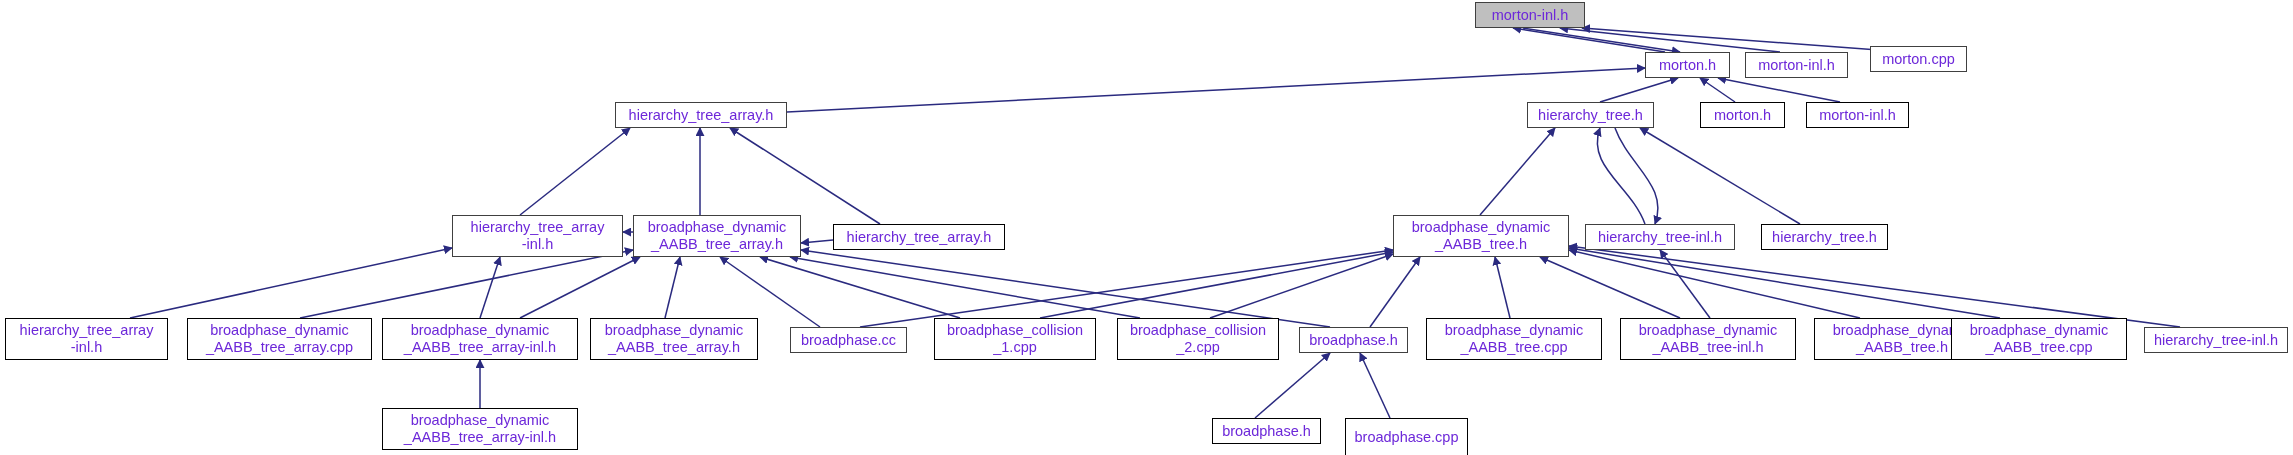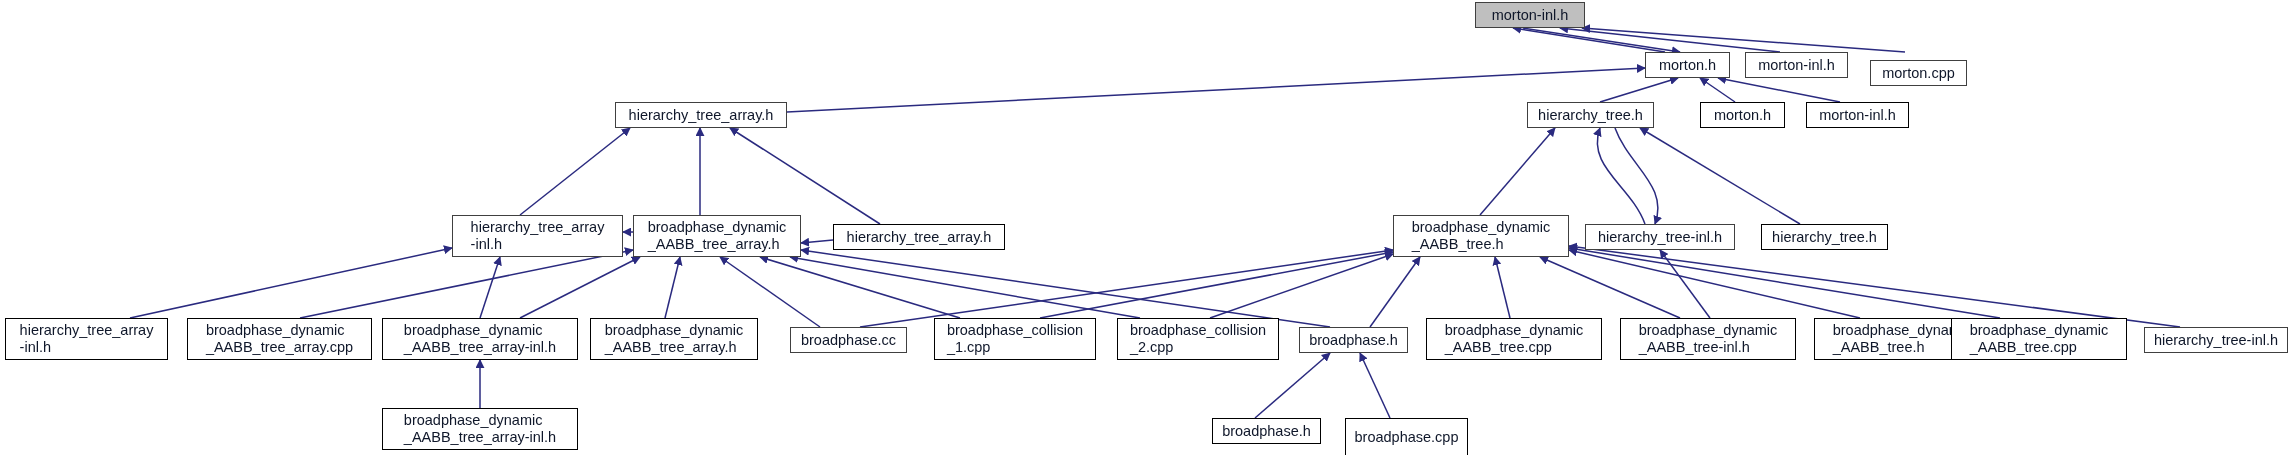--- a/index.html
+++ b/index.html
@@ -23,23 +23,24 @@
     width: 2293px;
     height: 455px;
     pointer-events: none;
   }
   .node {
     position: absolute;
     box-sizing: border-box;
     display: flex;
     align-items: center;
     justify-content: center;
+    text-align: center;
     background: #ffffff;
     border: 1px solid #000000;
-    color: #0f172a;
+    color: #6d28d9;
     font-size: 14.5px;
     line-height: 17px;
     letter-spacing: 0px;
     white-space: pre-line;
     cursor: pointer;
     z-index: 2;
   }
   .node.thick {
     border: 1.6px solid #404040;
   }
@@ -95,21 +96,21 @@
       <path d="M 2000 318 L 1569 248" stroke="#2a2a7f" stroke-width="1.5" fill="none" marker-end="url(#ah)"></path>
       <path d="M 2180 327 L 1569 246" stroke="#2a2a7f" stroke-width="1.5" fill="none" marker-end="url(#ah)"></path>
       <path d="M 480 408 L 480 360" stroke="#2a2a7f" stroke-width="1.5" fill="none" marker-end="url(#ah)"></path>
       <path d="M 1255 418 L 1330 353" stroke="#2a2a7f" stroke-width="1.5" fill="none" marker-end="url(#ah)"></path>
       <path d="M 1390 418 L 1360 353" stroke="#2a2a7f" stroke-width="1.5" fill="none" marker-end="url(#ah)"></path>
     </svg>
   <div id="nodes">
       <div class="node current" style="left: 1475px; top: 2px; width: 110px; height: 26px;">morton-inl.h</div>
       <div class="node thick" style="left: 1645px; top: 52px; width: 85px; height: 26px;">morton.h</div>
       <div class="node thick" style="left: 1745px; top: 52px; width: 103px; height: 26px;">morton-inl.h</div>
-      <div class="node thick" style="left: 1870px; top: 60px; width: 97px; height: 26px;">morton.cpp</div>
+      <div class="node thick" style="left: 1870px; top: 46px; width: 97px; height: 26px;">morton.cpp</div>
       <div class="node thick" style="left: 615px; top: 102px; width: 172px; height: 26px;">hierarchy_tree_array.h</div>
       <div class="node thick" style="left: 1527px; top: 102px; width: 127px; height: 26px;">hierarchy_tree.h</div>
       <div class="node" style="left: 1700px; top: 102px; width: 85px; height: 26px;">morton.h</div>
       <div class="node" style="left: 1806px; top: 102px; width: 103px; height: 26px;">morton-inl.h</div>
       <div class="node thick" style="left: 452px; top: 215px; width: 171px; height: 42px;">hierarchy_tree_array
 -inl.h</div>
       <div class="node thick" style="left: 633px; top: 215px; width: 168px; height: 42px;">broadphase_dynamic
 _AABB_tree_array.h</div>
       <div class="node" style="left: 833px; top: 224px; width: 172px; height: 26px;">hierarchy_tree_array.h</div>
       <div class="node thick" style="left: 1393px; top: 215px; width: 176px; height: 42px;">broadphase_dynamic

